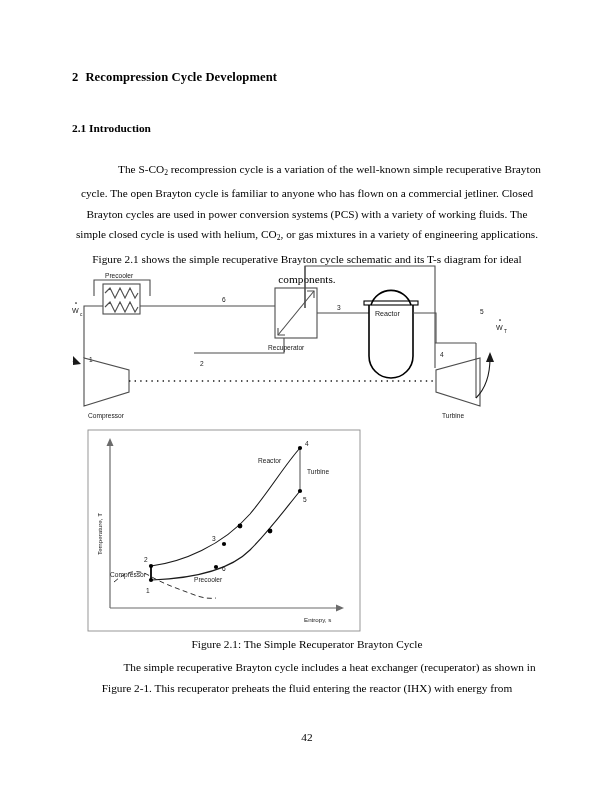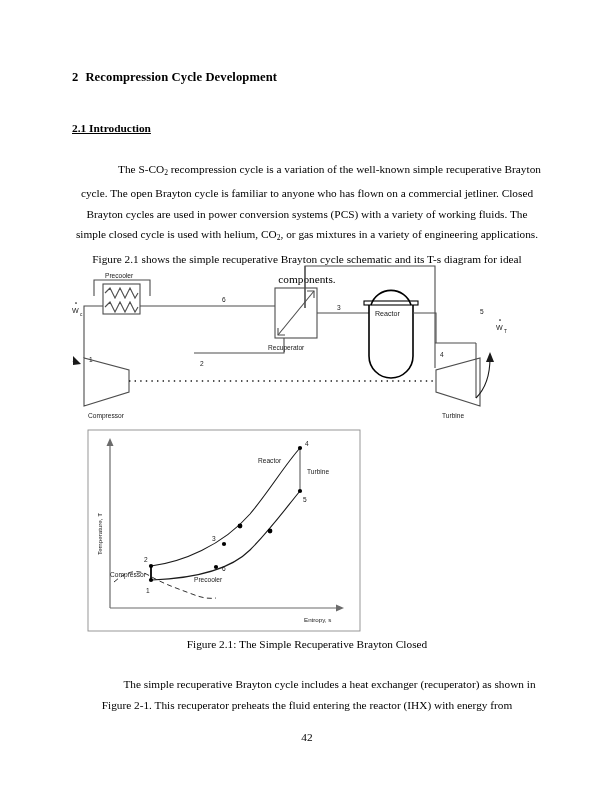--- a/index.html
+++ b/index.html
@@ -39,35 +39,34 @@
   }
   .h-chapter .num { margin-right: 7px; }
 
   .h-section {
     position: absolute;
     left: 0;
     top: 122px;
     font-size: 11.4px;
     font-weight: bold;
     white-space: nowrap;
-    text-decoration: underline;
   }
 
   
   .para {
     position: absolute;
     left: 0;
     width: 470px;
     font-size: 11.3px;
     line-height: 20.5px;
     text-align: center;
     text-indent: 45px;
   }
   #para-intro { top: 148px; }
-  #para-closing { top: 663px; }
+  #para-closing { top: 646px; }
 
   .para sub {
     font-size: 7.6px;
     vertical-align: -0.22em;
   }
 
   
   .fig-caption {
     position: absolute;
     left: 0;
@@ -240,20 +239,20 @@
           <text class="fig-txt fig-txt-65" x="150" y="141">6</text>
 
           <text class="fig-txt fig-txt-65" x="38" y="147">Compressor</text>
           <text class="fig-txt fig-txt-65" x="186" y="33">Reactor</text>
           <text class="fig-txt fig-txt-65" x="235" y="44">Turbine</text>
           <text class="fig-txt fig-txt-65" x="122" y="152">Precooler</text>
         </g>
       </svg>
     </div>
 
-    <div class="fig-caption">Figure 2.1: The Simple Recuperative Brayton Closed</div>
+    <div class="fig-caption">Figure 2.1: The Simple Recuperator Brayton Cycle</div>
 
     <p class="para" id="para-closing">The simple recuperative Brayton cycle includes a heat exchanger (recuperator) as shown in Figure 2-1.  This recuperator preheats the fluid entering the reactor (IHX) with energy from</p>
 
     <div class="page-number">42</div>
 
   </div>
 </div>
 
 </body></html>

